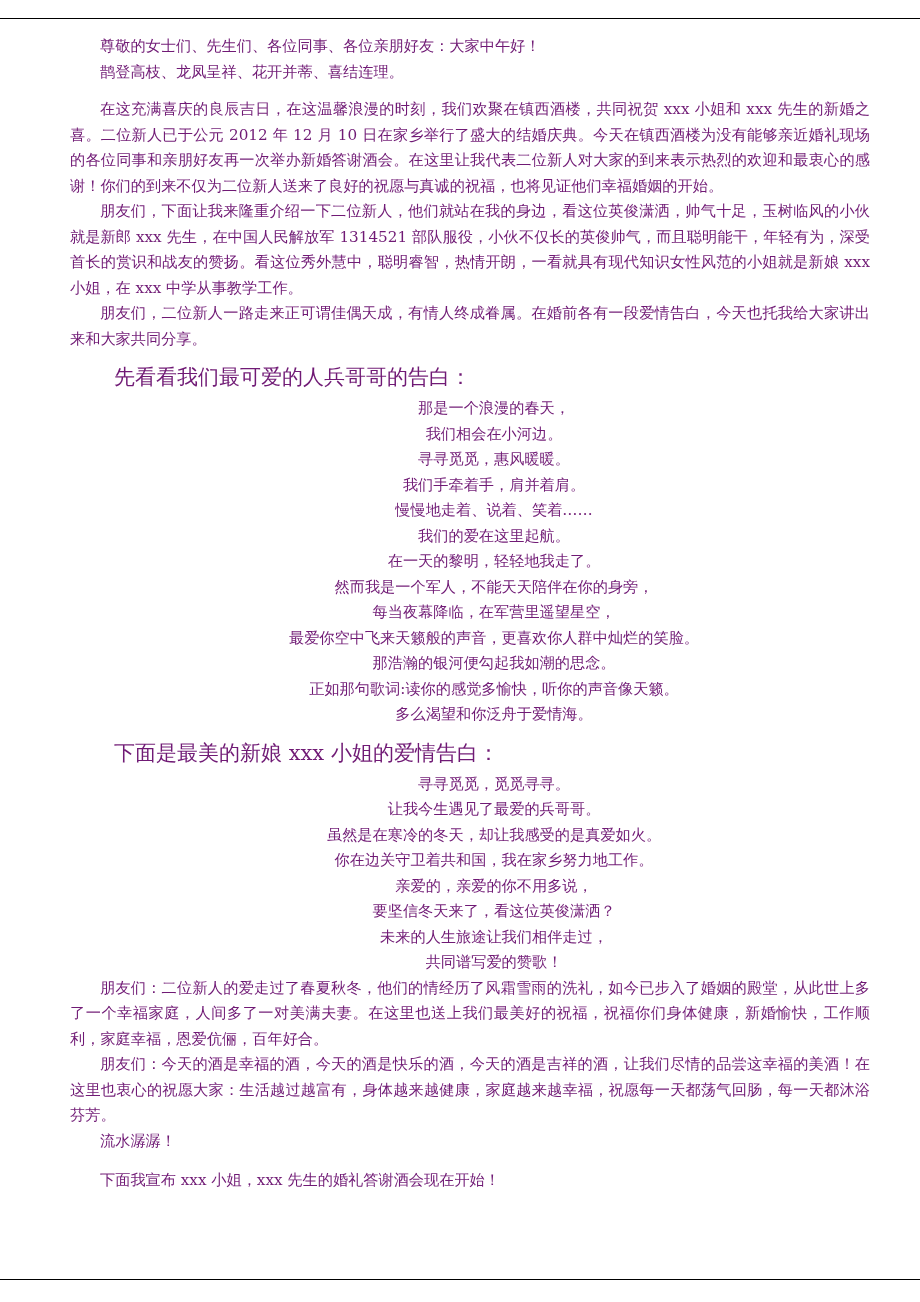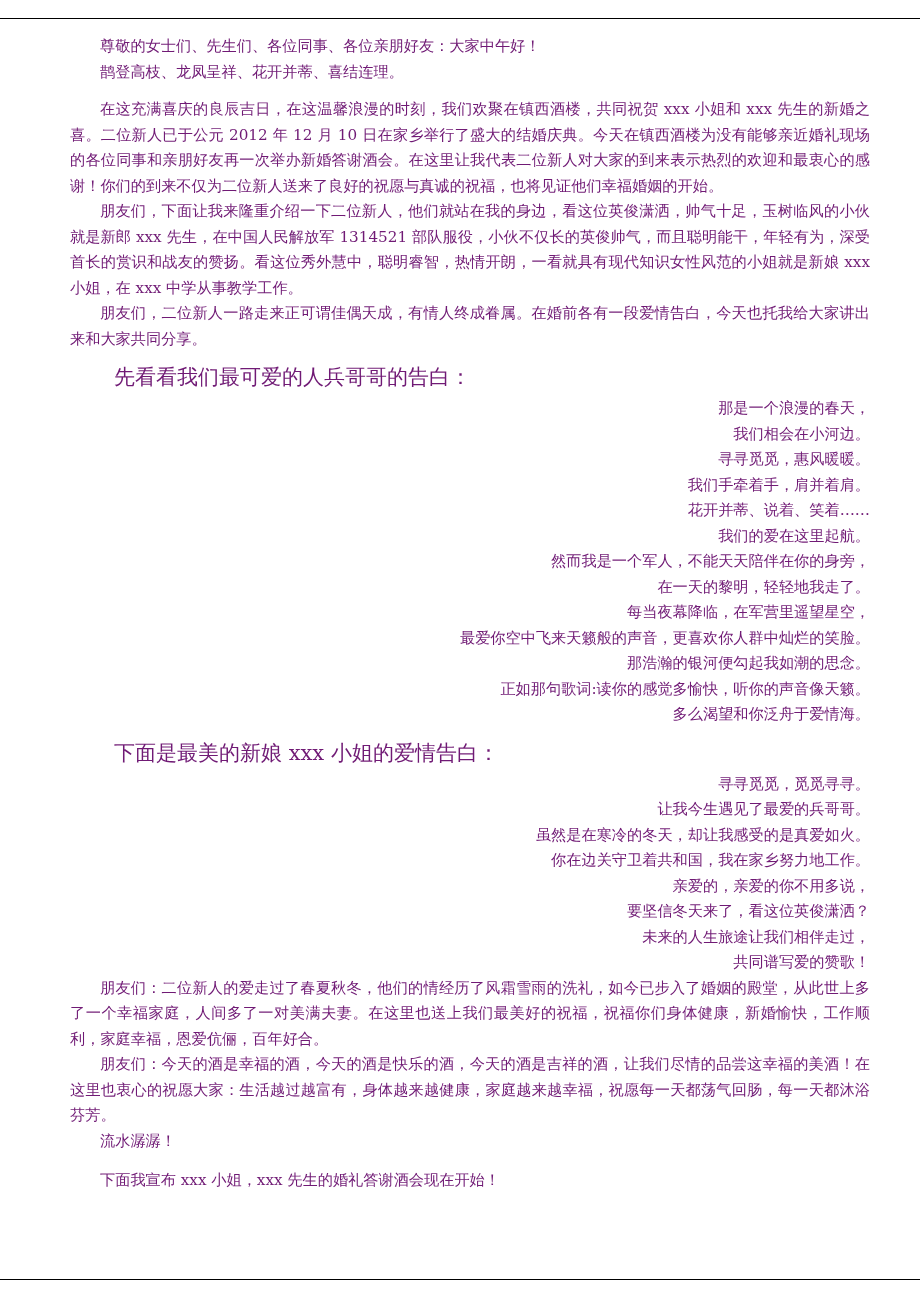--- a/index.html
+++ b/index.html
@@ -60,21 +60,21 @@
     font-weight: normal;
     text-indent: 44px;
     margin-top: 8px;
     margin-bottom: 2px;
     font-family: "DejaVu Serif", "Liberation Serif", serif;
   }
   .poem {
     padding-left: 48px;
   }
   .poem p {
-    text-align: right;
+    text-align: center;
     text-indent: 0;
     line-height: 25.5px;
   }
   .final {
     margin-top: 14px;
   }
 </style>
 </head>
 <body>
 
@@ -97,24 +97,24 @@
 
     <p class="indent">朋友们，二位新人一路走来正可谓佳偶天成，有情人终成眷属。在婚前各有一段爱情告白，今天也托我给大家讲出来和大家共同分享。</p>
 
     <p class="heading">先看看我们最可爱的人兵哥哥的告白：</p>
 
     <div class="poem">
       <p>那是一个浪漫的春天，</p>
       <p>我们相会在小河边。</p>
       <p>寻寻觅觅，惠风暖暖。</p>
       <p>我们手牵着手，肩并着肩。</p>
-      <p>花开并蒂、说着、笑着……</p>
+      <p>慢慢地走着、说着、笑着……</p>
       <p>我们的爱在这里起航。</p>
+      <p>在一天的黎明，轻轻地我走了。</p>
       <p>然而我是一个军人，不能天天陪伴在你的身旁，</p>
-      <p>在一天的黎明，轻轻地我走了。</p>
       <p>每当夜幕降临，在军营里遥望星空，</p>
       <p>最爱你空中飞来天籁般的声音，更喜欢你人群中灿烂的笑脸。</p>
       <p>那浩瀚的银河便勾起我如潮的思念。</p>
       <p>正如那句歌词:读你的感觉多愉快，听你的声音像天籁。</p>
       <p>多么渴望和你泛舟于爱情海。</p>
     </div>
 
     <p class="heading">下面是最美的新娘 xxx 小姐的爱情告白：</p>
 
     <div class="poem">

